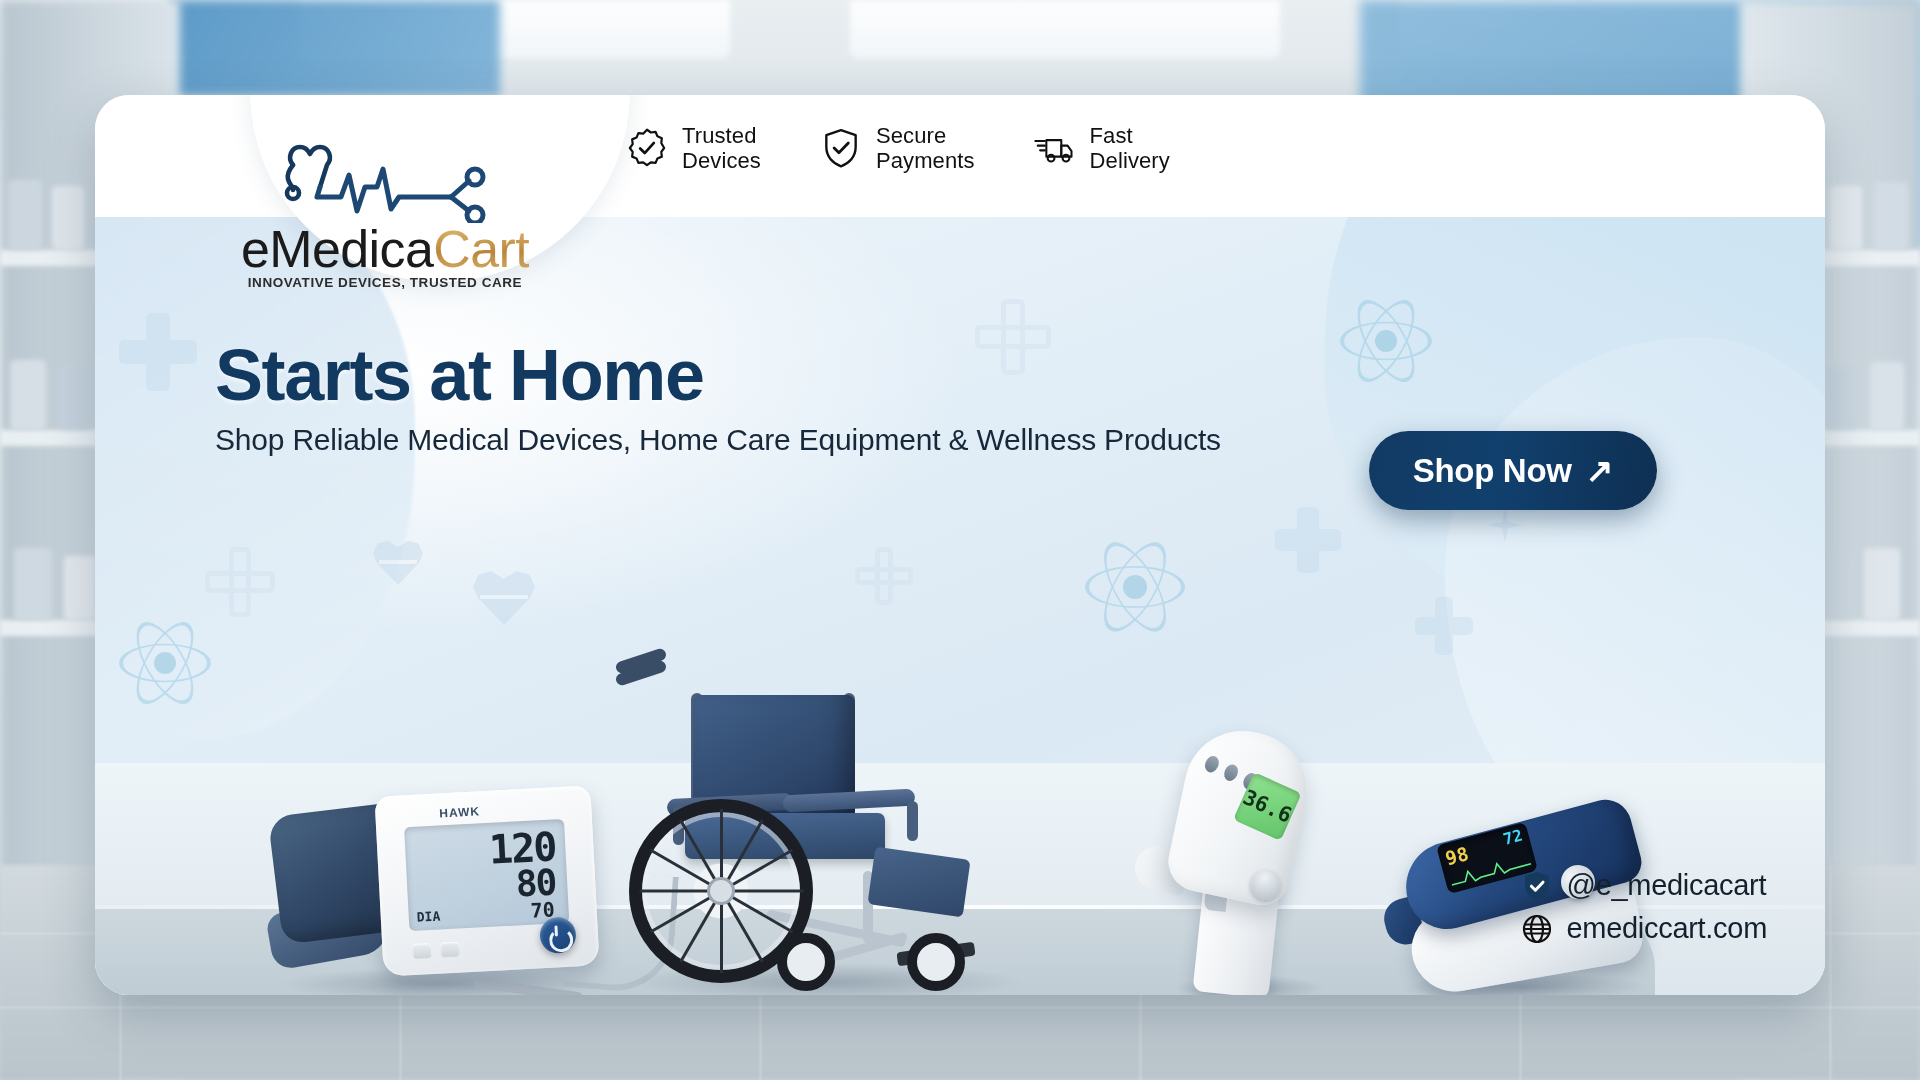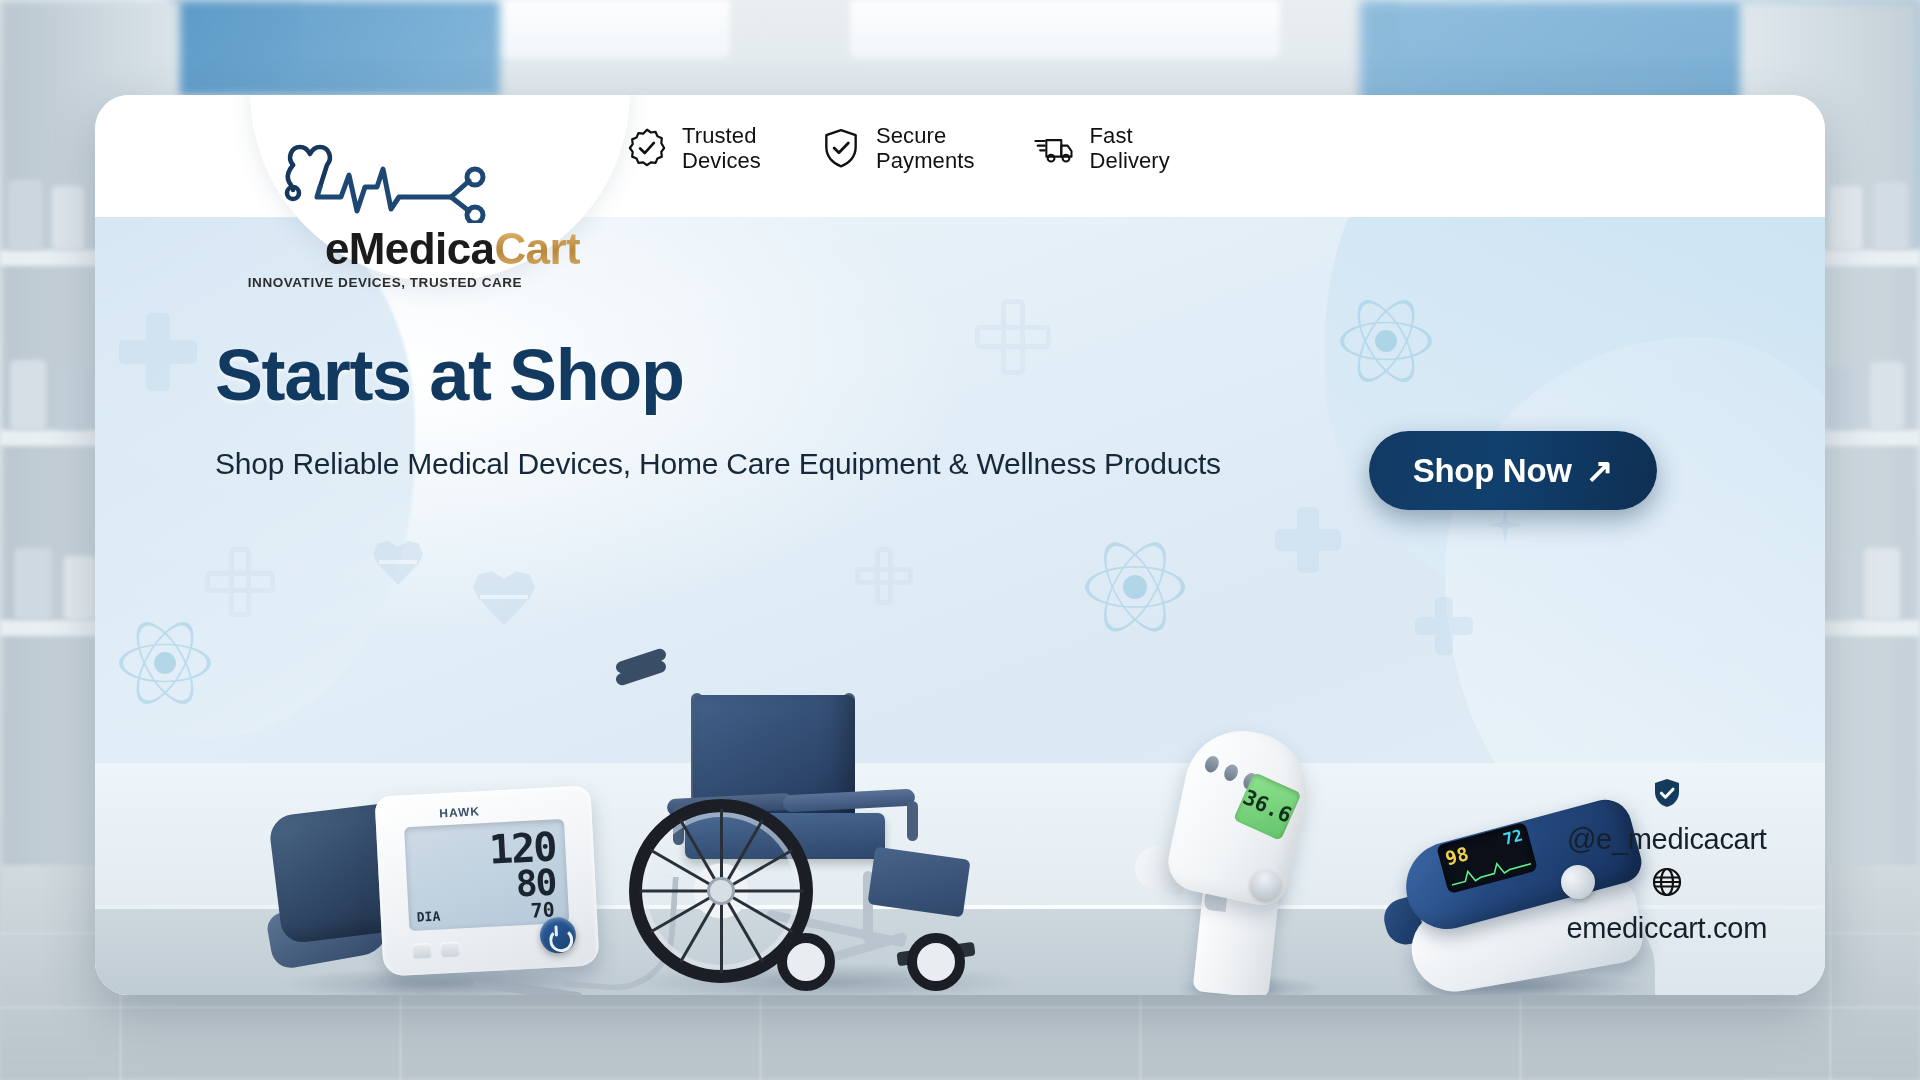--- a/index.html
+++ b/index.html
@@ -173,61 +173,60 @@
     position:absolute; left:95px; top:0px; width:390px; z-index:9; text-align:center;
   }
   .logo-badge {
     position:absolute; left:60px; top:-88px; width:380px; height:275px;
     background:#fff; border-radius:0 0 190px 190px;
     box-shadow:0 6px 22px rgba(70,95,120,.12);
     z-index:-1;
   }
   .logo-mark { width:260px; height:92px; margin:36px auto 2px; display:block; }
   .logo-name {
-    font-size:44px; font-weight:700; letter-spacing:-.6px; line-height:48px;
+    font-size:52px; font-weight:400; letter-spacing:-.6px; line-height:48px;
     color:#1b1b1b;
-    text-align:right;
   }
   .logo-name .gold {
     background:linear-gradient(180deg,#e8c27a,#b9873c 55%,#dcb46c);
     -webkit-background-clip:text; background-clip:text; color:transparent;
   }
   .logo-tag {
     font-size:13.5px; font-weight:600; letter-spacing:.55px; color:#2c2c2c;
     margin-top:2px;
   }
 
   
   .copy { position:absolute; left:120px; top:120px; z-index:7; }
   .h1 {
     font-size:72px; font-weight:800; line-height:77px; color:#12395f;
     letter-spacing:-1.4px;
     text-shadow:0 2px 4px rgba(255,255,255,.8);
   }
   .sub {
-    margin-top:32px; font-size:30px; line-height:36px; color:#16283a;
+    margin-top:8px; font-size:30px; line-height:36px; color:#16283a;
     font-weight:400; letter-spacing:-.2px;
   }
 
   .cta {
     position:absolute; right:168px; top:214px; z-index:8;
     display:flex; align-items:center; gap:14px;
     padding:20px 44px; border-radius:44px; border:none; cursor:pointer;
     background:linear-gradient(100deg,#123a63 0%,#11406e 45%,#0e2f52 100%);
     box-shadow:0 10px 26px rgba(16,45,75,.38);
     color:#fff; font-family:"Liberation Sans",sans-serif;
     font-size:33px; font-weight:700; letter-spacing:-.3px;
   }
 
   
   .contact {
     position:absolute; right:58px; bottom:50px; z-index:9;
     display:flex; flex-direction:column; gap:10px;
   }
-  .contact-row { display:flex; align-items:center; gap:14px;flex-direction:column; }
+  .contact-row { display:flex; align-items:center; gap:14px; }
   .contact-ico { width:32px; height:32px; flex:none; }
   .contact-txt { font-size:29px; color:#14202c; letter-spacing:-.3px; }
 
   
   .products { position:absolute; left:0; right:0; bottom:0; height:460px; z-index:5; }
   .prod { position:absolute; bottom:0; }
   .shadow-el {
     position:absolute; bottom:-6px; left:50%; transform:translateX(-50%);
     background:radial-gradient(ellipse at center, rgba(60,80,100,.30), rgba(60,80,100,0) 70%);
     border-radius:50%;
@@ -607,21 +606,21 @@
 
     <div class="sparkle" style="left:1392px;top:290px;width:36px;height:36px;"></div>
     <div class="sparkle" style="left:1330px;top:640px;width:30px;height:30px;"></div>
 
     <div class="counter">
       <div class="counter-edge"></div>
       <div class="counter-front"></div>
     </div>
 
     <div class="copy">
-      <div class="h1">Starts at Shop</div>
+      <div class="h1">Starts at Home</div>
       <div class="sub">Shop Reliable Medical Devices, Home Care Equipment &amp; Wellness Products</div>
     </div>
 
     <button class="cta">
       <span>Shop Now</span>
       <span>↗</span>
     </button>
 
     <div class="products">
 

